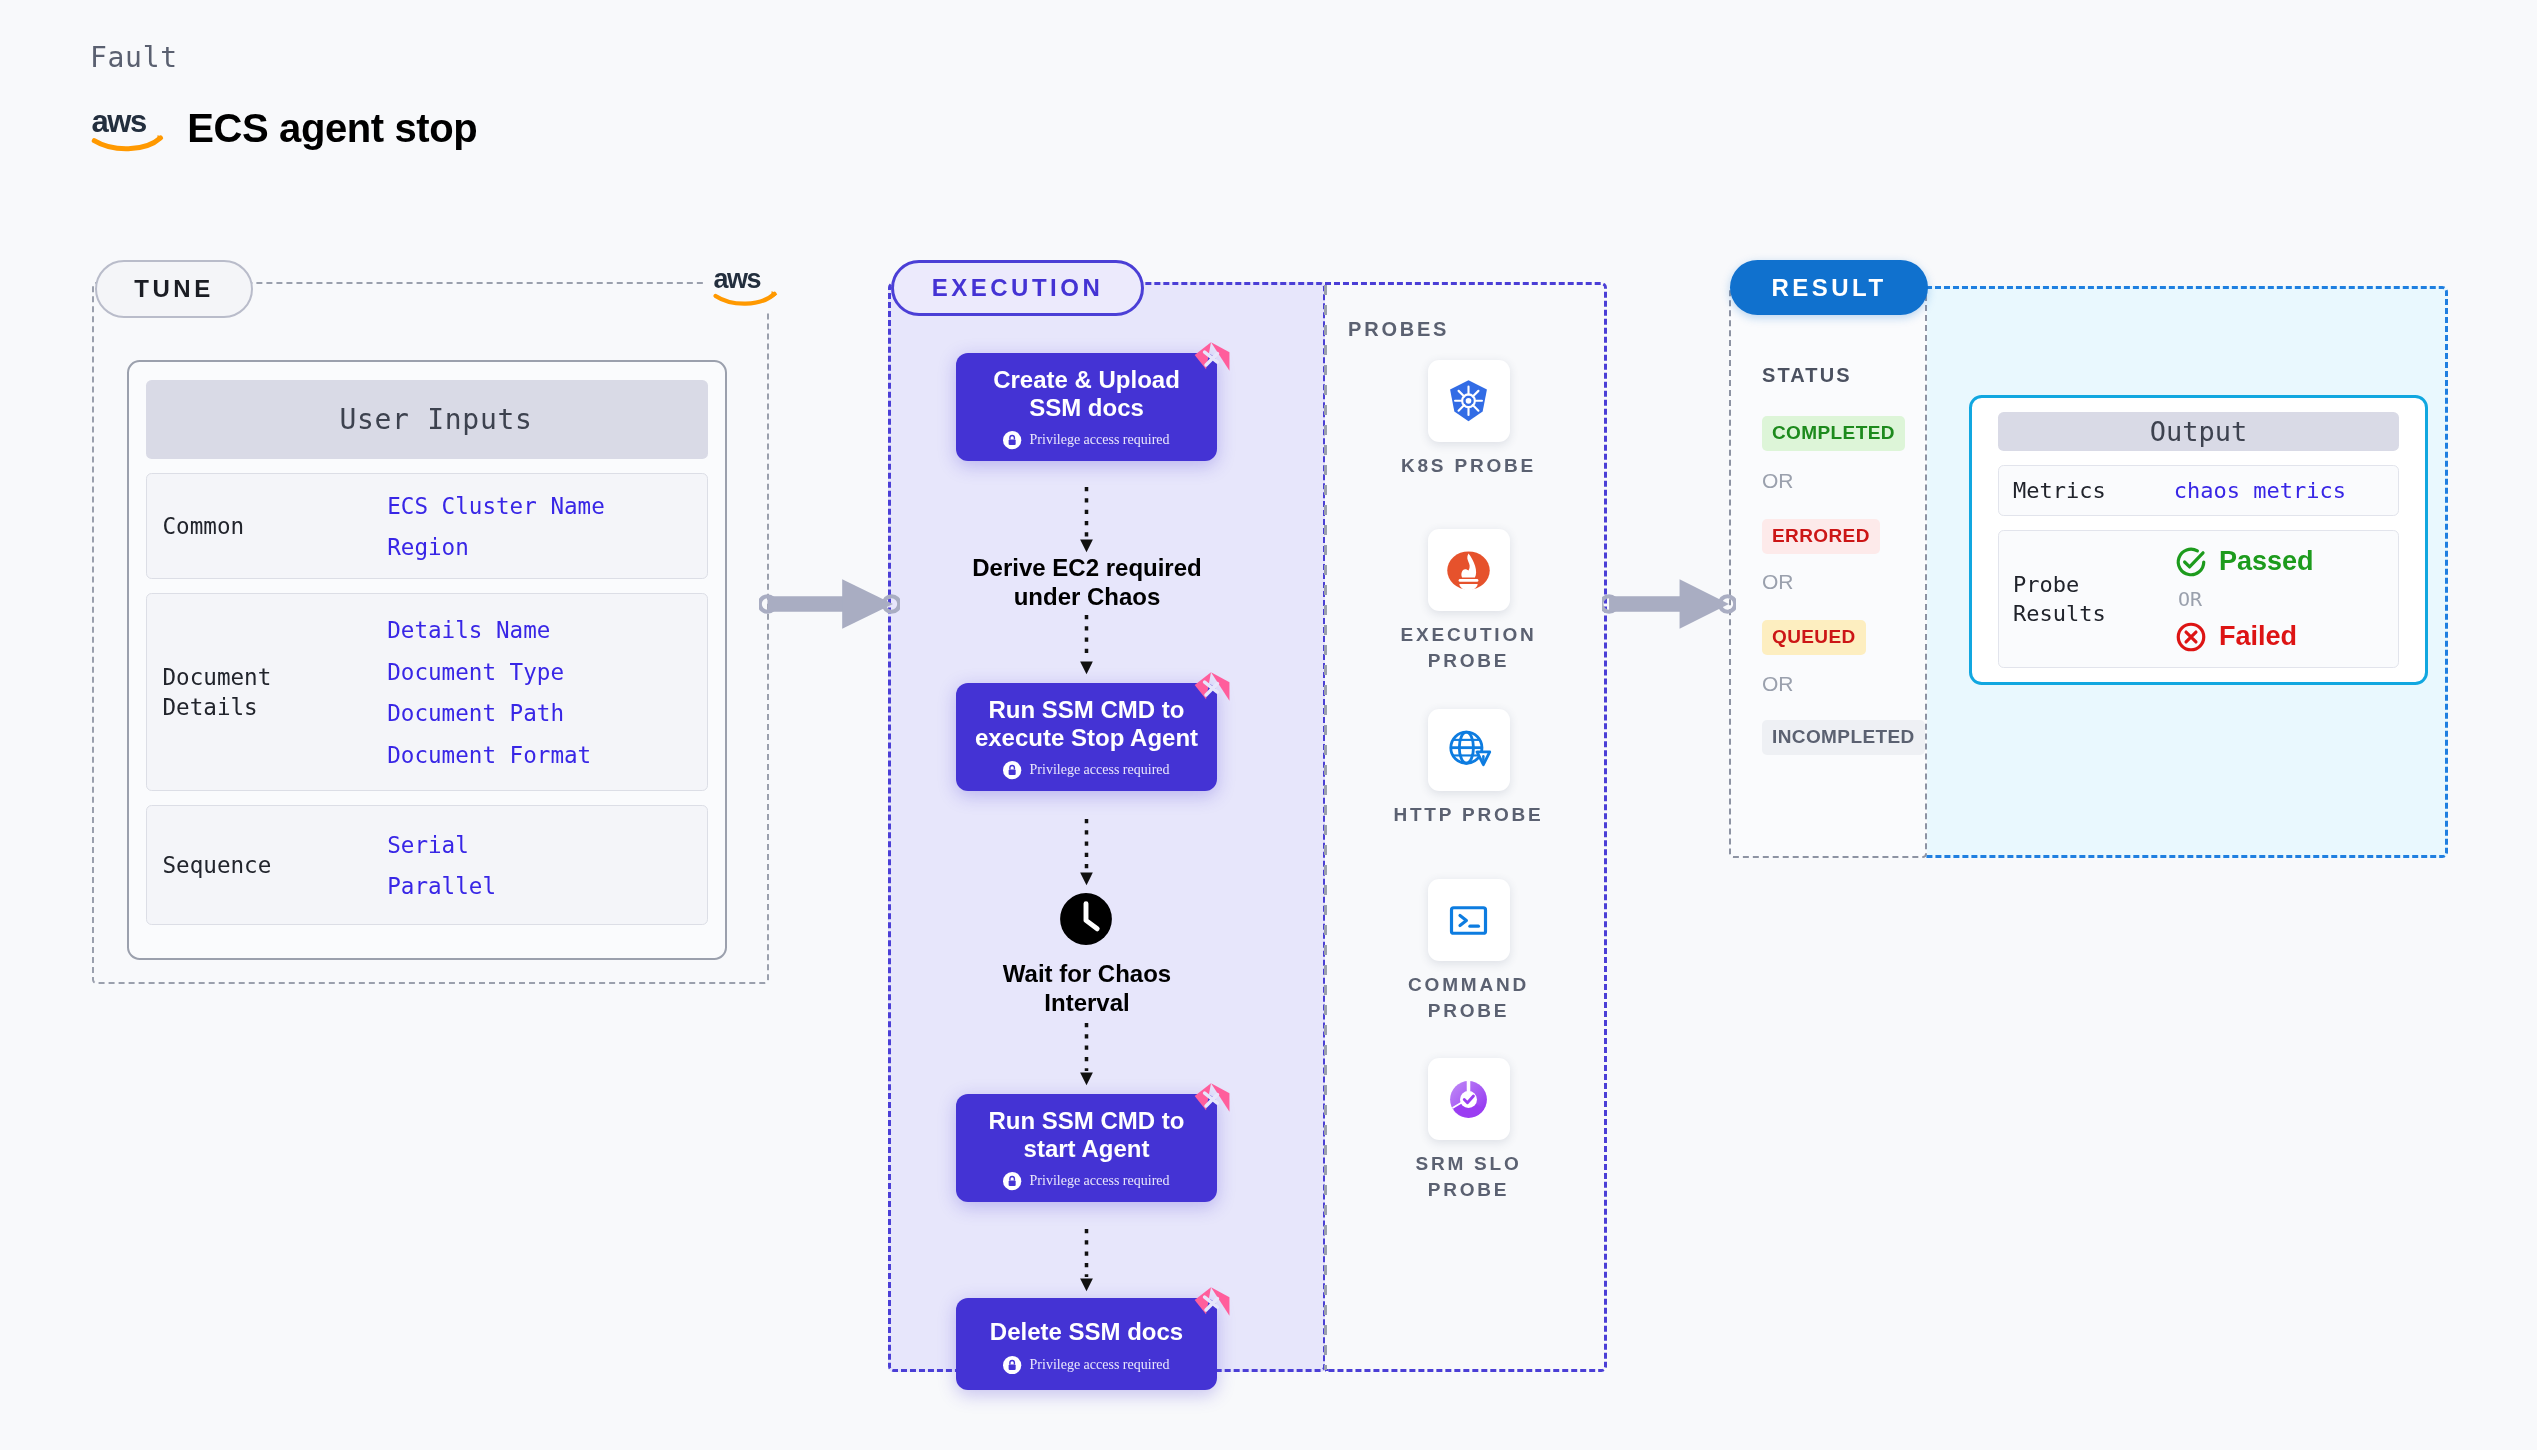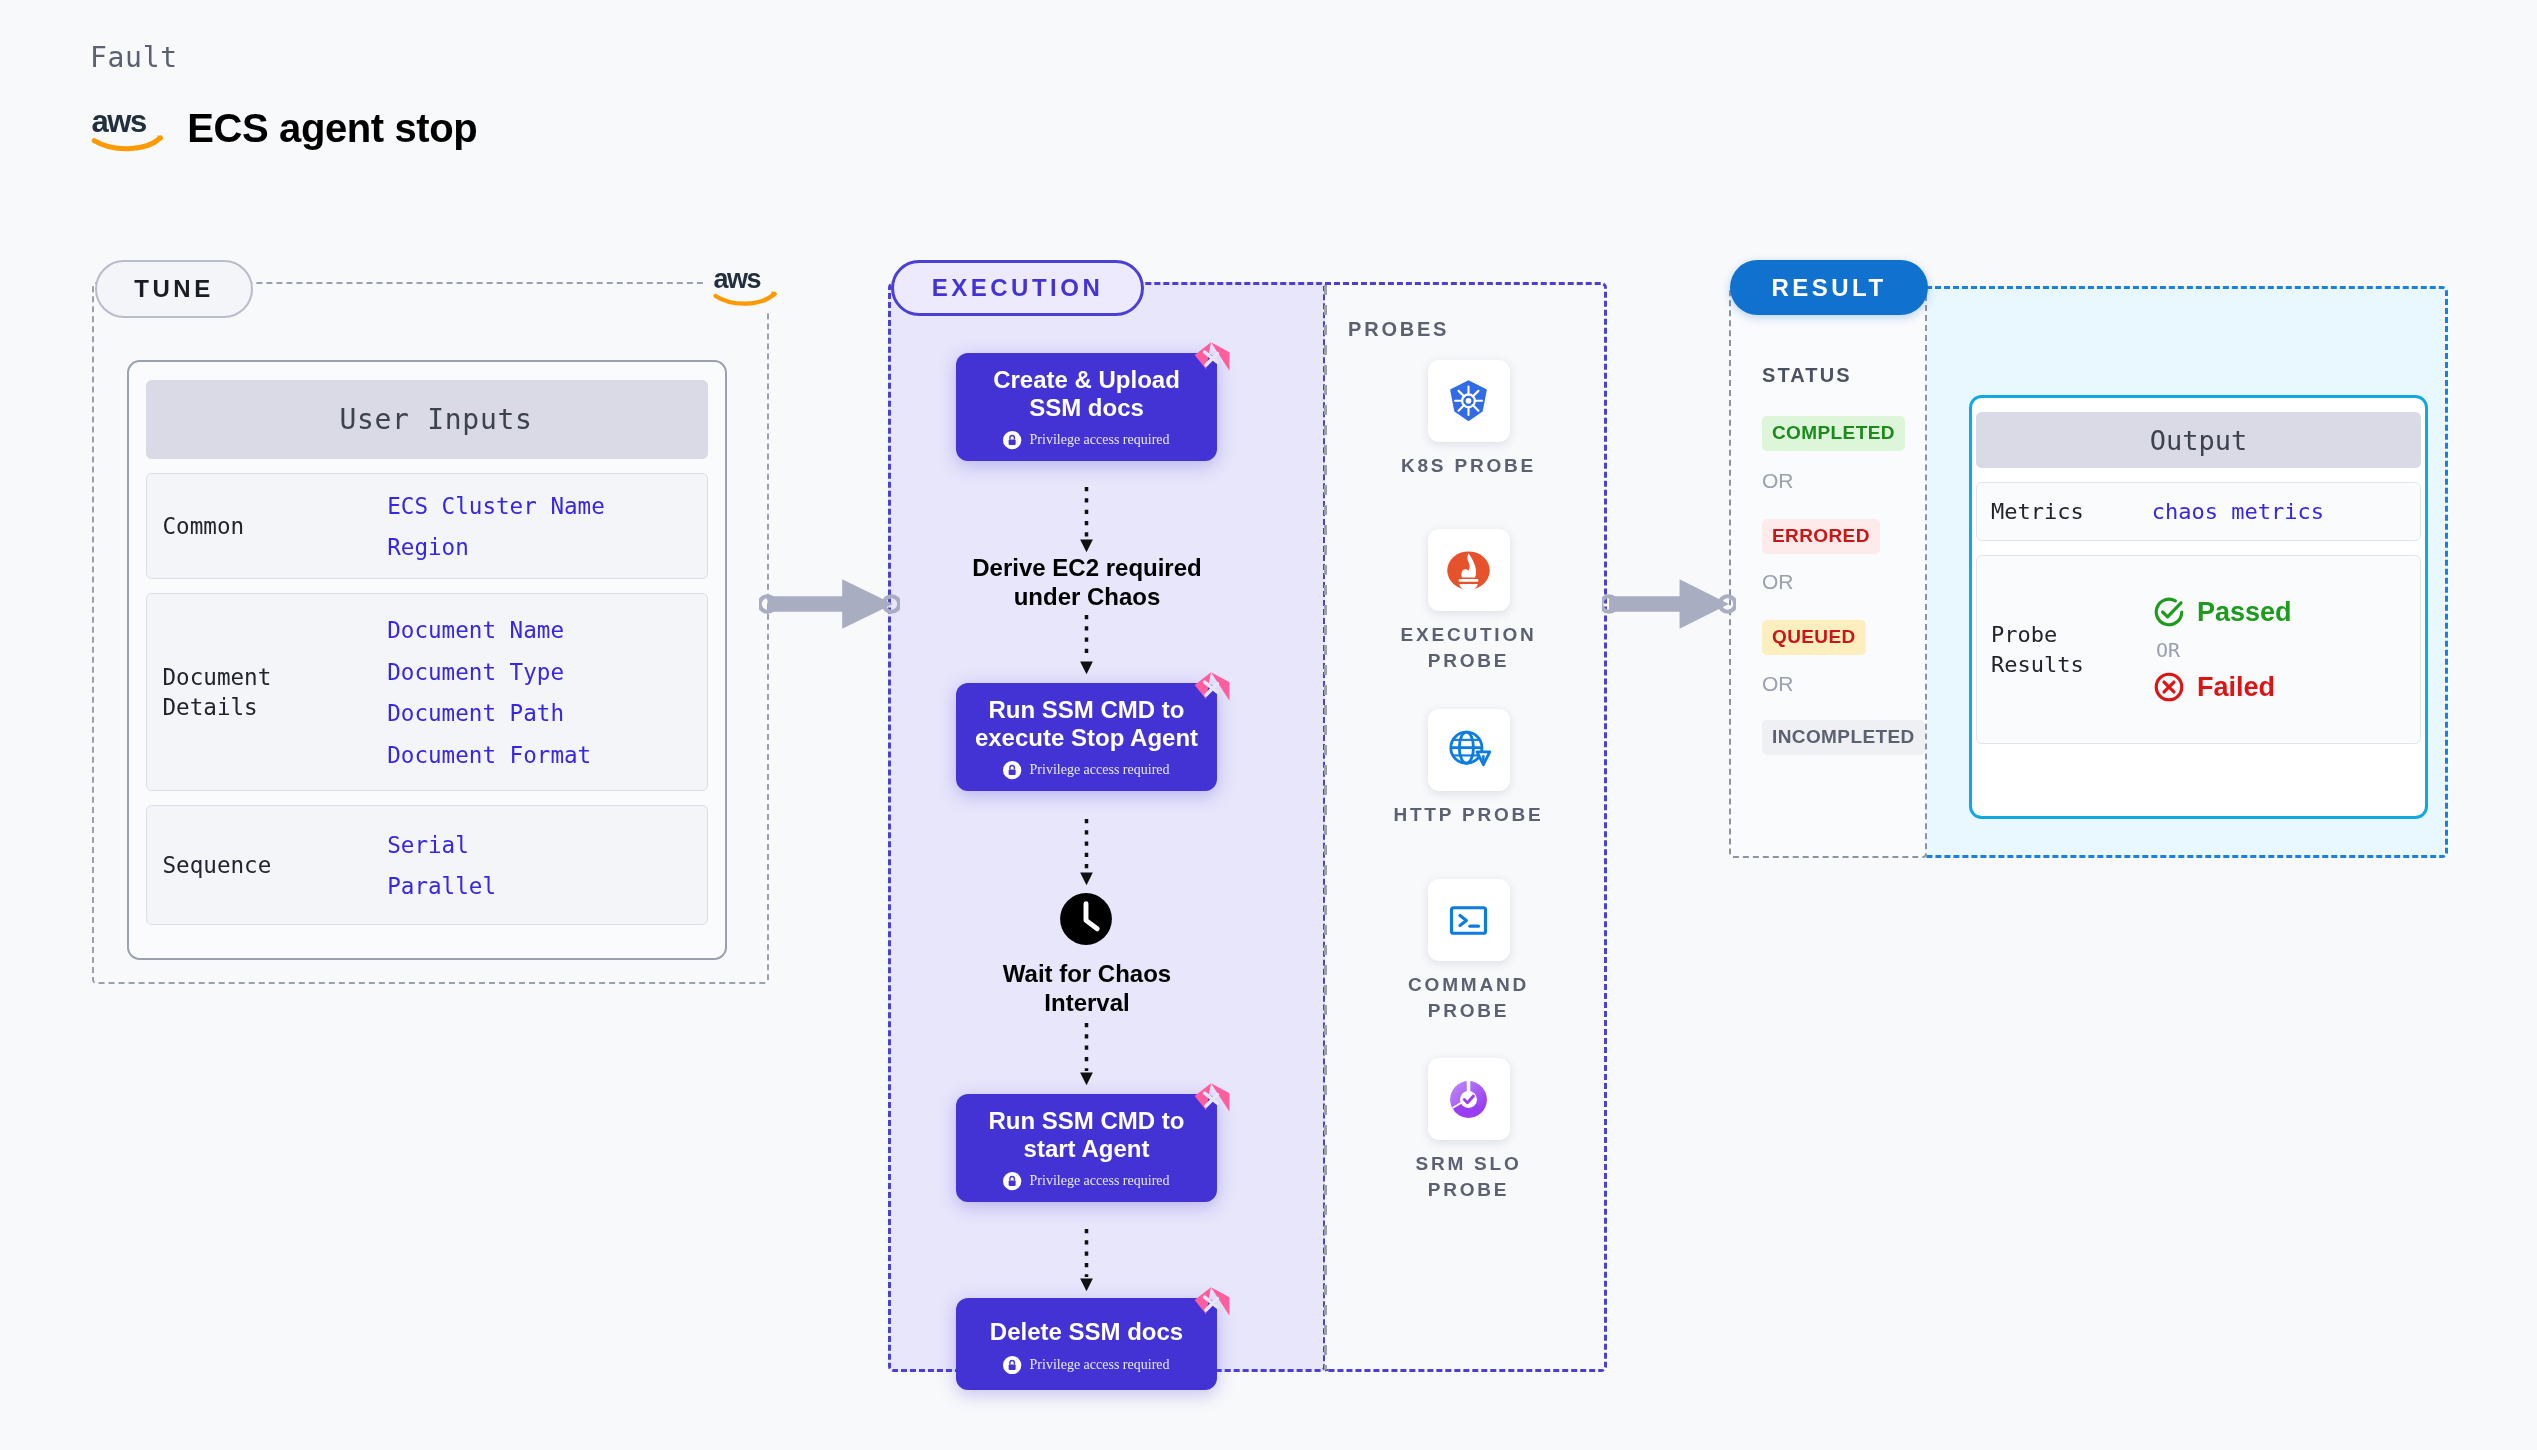--- a/index.html
+++ b/index.html
@@ -155,23 +155,23 @@
     position: absolute; left: 1762px; border-radius: 5px; padding: 6.4px 10px;
     font-family: "Liberation Sans", sans-serif; font-weight: bold;
     font-size: 19px; letter-spacing: 0.4px;
   }
   .status-or {
     position: absolute; left: 1762px;
     font-family: "Liberation Sans", sans-serif; font-size: 21px; color: #9aa0ad;
   }
 
   #output-card {
-    position: absolute; left: 1969px; top: 395px; width: 459px; height: 424px;
+    position: absolute; left: 1969px; top: 395px; width: 459px; height: 290px;
     background: #fff; border: 3.5px solid #11a7e0; border-radius: 12.7px;
-    padding: 14px 4px; display: flex; flex-direction: column; gap: 14px;
+    padding: 14px 26px; display: flex; flex-direction: column; gap: 14px;
   }
   #output-header {
     background: #d9dae6; border-radius: 5.6px; height: 56px;
     display: flex; align-items: center; justify-content: center;
     font-size: 27px; color: #3d424f;
   }
   .out-group {
     background: #fafbfd; border: 1.4px solid #e2e4ec; border-radius: 5.6px;
     display: flex; align-items: center; padding: 10px 14px; gap: 12.7px;
   }
@@ -224,21 +224,21 @@
       <div class="tune-value">Region</div>
     </div>
   </div>
 
   <div id="group-document" class="tune-group">
     <div class="tune-group-label">
       <div>Document</div>
       <div>Details</div>
     </div>
     <div class="tune-group-values">
-      <div class="tune-value">Document Name</div>
+      <div class="tune-value">Details Name</div>
       <div class="tune-value">Document Type</div>
       <div class="tune-value">Document Path</div>
       <div class="tune-value">Document Format</div>
     </div>
   </div>
 
   <div id="group-sequence" class="tune-group">
     <div class="tune-group-label">Sequence</div>
     <div class="tune-group-values">
       <div class="tune-value">Serial</div>

